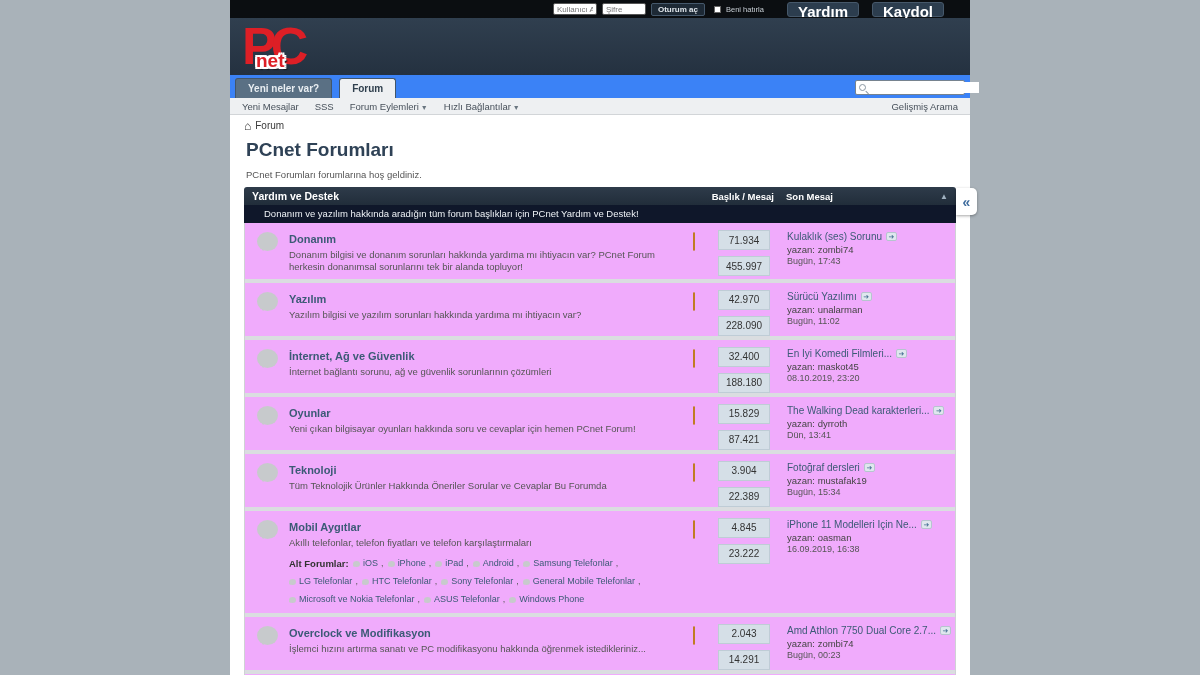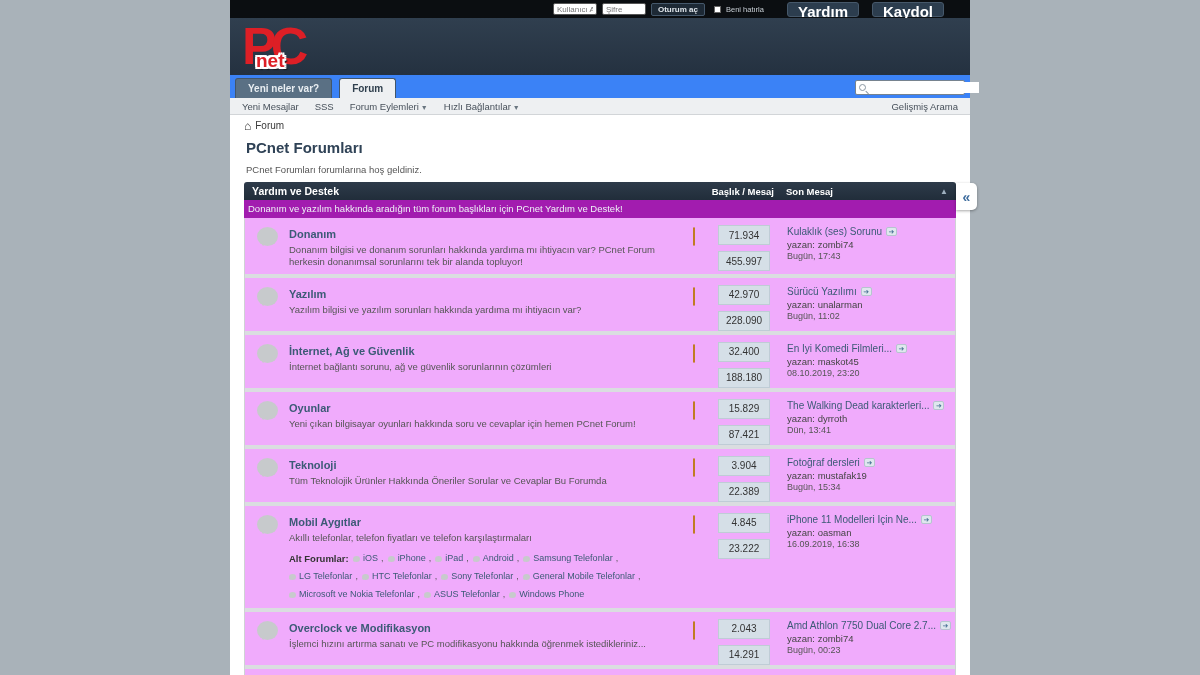--- a/index.html
+++ b/index.html
@@ -40,32 +40,32 @@
   .toolbar { height: 17px; background: #eef0f2; border-bottom: 1px solid #d2d5d8; display: flex; align-items: center; padding: 0 12px; gap: 16px;
     font-size: 9.5px; color: #47505a; }
   .toolbar .tlink { cursor: pointer; }
   .caret { font-size: 7px; color: #6a7680; margin-left: 2px; }
   .toolbar .right { margin-left: auto; }
 
   
   .main { background: #fff; padding-bottom: 60px; }
   .crumbrow { padding: 5px 14px 3px; font-size: 10px; color: #3a3a3a; display: flex; align-items: center; gap: 4px; }
   .home-ico { font-size: 12px; line-height: 10px; color: #333; }
-  .pagetitle { margin: 5px 16px 8px; font-size: 15px; font-weight: bold; color: #2f4256; }
+  .pagetitle { margin: 5px 16px 8px; font-size: 19px; font-weight: bold; color: #2f4256; }
   .pagesub { margin: 2px 16px 0; font-size: 9.5px; color: #555; }
 
   
   .category { margin: 7px 14px 0; position: relative; }
   .cat-header { background: linear-gradient(#2e3b4a, #212d3a); border-radius: 3px 3px 0 0; height: 18px; display: flex; align-items: center;
     padding: 0 8px; position: relative; }
   .cat-name { flex: 1; font-size: 10.5px; font-weight: bold; color: #fff; }
   .cat-col1 { width: 100px; text-align: right; font-size: 9.5px; font-weight: bold; color: #fff; }
   .cat-col2 { width: 160px; text-align: left; padding-left: 12px; font-size: 9.5px; font-weight: bold; color: #fff; }
   .collapse-btn { width: 14px; text-align: right; color: #9fb0bf; font-size: 8px; cursor: pointer; }
-  .cat-desc { background: #a21caf; color: #eef2f6; font-size: 9.5px; padding: 3px 4px 4px; }
+  .cat-desc { background: #0f172a; color: #eef2f6; font-size: 9.5px; padding: 3px 20px 4px; }
   .rows { border: 1px solid #cfd2d5; border-top: none; }
   .forum-row { display: flex; min-height: 50px; background: #f0abfc; }
   .forum-row + .forum-row { border-top: 4px solid #dadde0; }
   .bubble-col { width: 44px; display: flex; justify-content: center; padding-top: 9px; }
   .bubble { width: 21px; height: 19px; background: #c7cacc; border-radius: 50%; position: relative; }
   .bubble::after { content: ""; position: absolute; left: 3px; bottom: -5px; border: 5px solid transparent; border-top-color: #c7cacc; border-left-width: 3px; }
   .bubble.sm { width: 7px; height: 6px; border-radius: 50%; }
   .bubble.sm::after { left: 0; bottom: -2px; border-width: 2px; border-left-width: 1px; }
   .info-col { flex: 1; padding: 6px 10px 6px 0; }
   .forum-title { font-size: 11px; font-weight: bold; color: #3c5a76; text-decoration: none; display: inline-block; }

